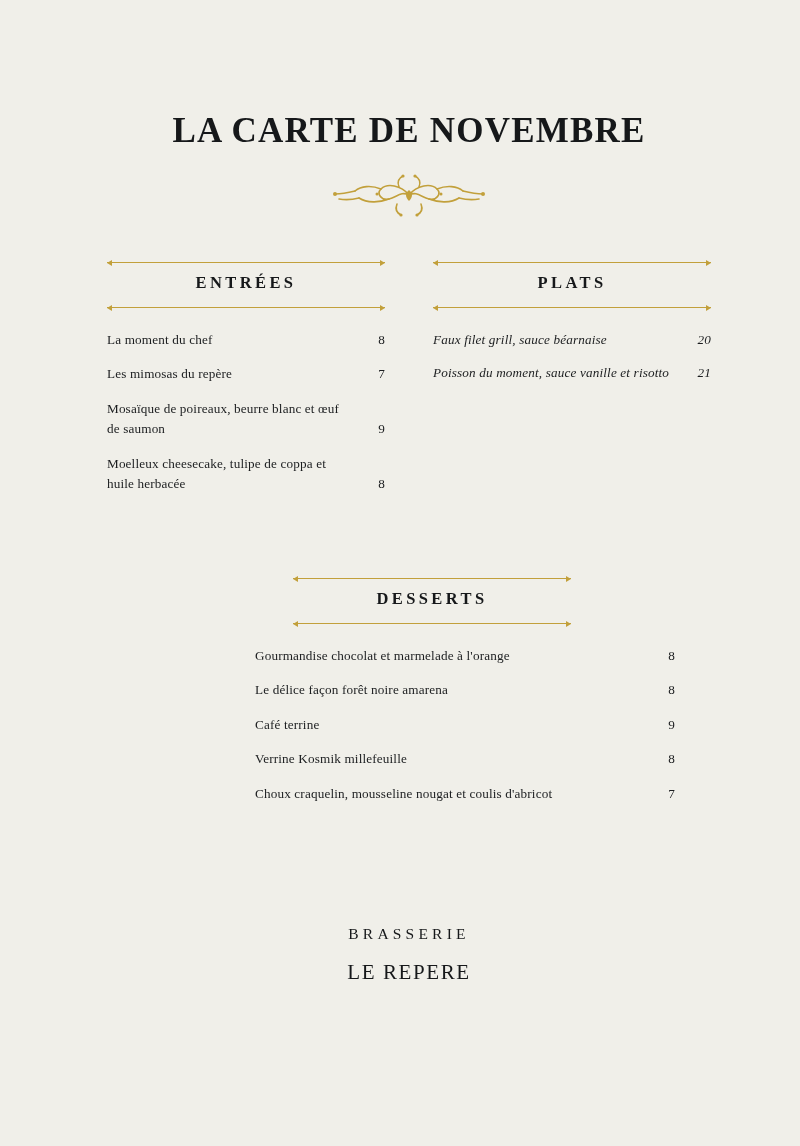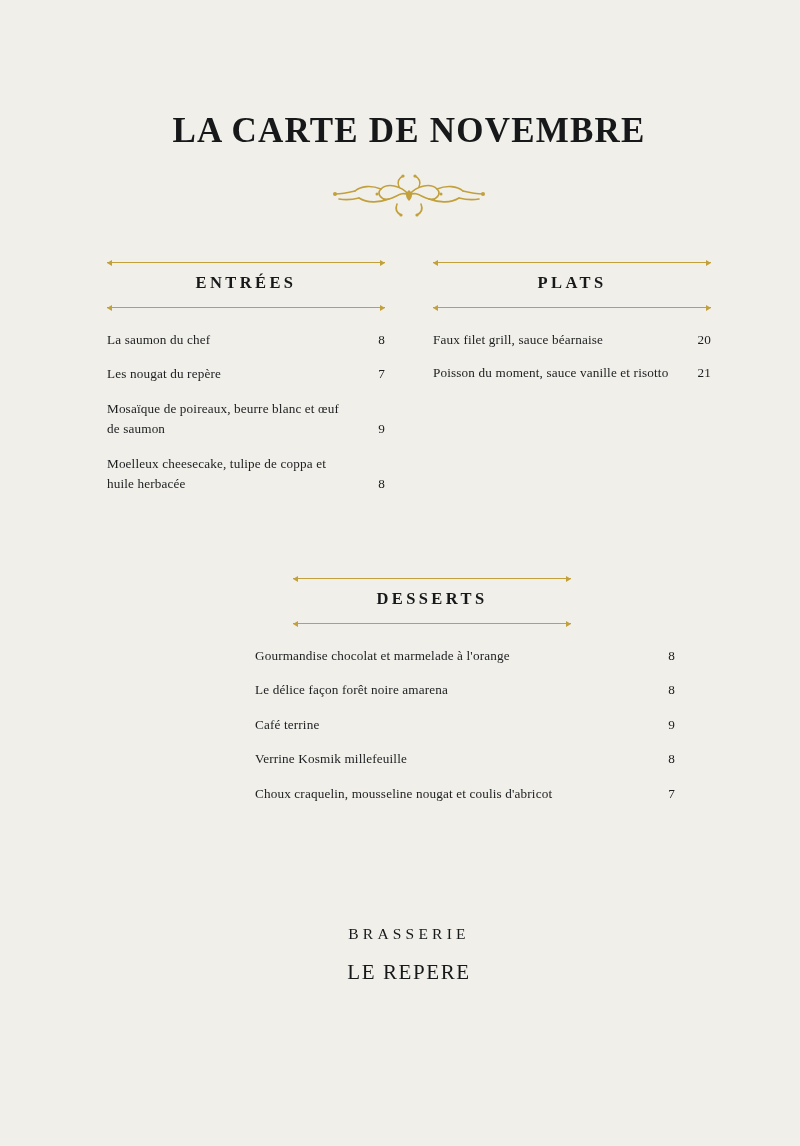--- a/index.html
+++ b/index.html
@@ -134,21 +134,21 @@
     padding-right: 10px;
     letter-spacing: 0.15px;
   }
   .item .price {
     flex: 0 0 auto;
     width: 24px;
     text-align: right;
     letter-spacing: 0.2px;
   }
 
-  .items.two-line .item { margin-bottom: 13px; }
+  .items.two-line .item { margin-bottom: 13px; font-style: italic; }
 
   
   .footer {
     position: absolute;
     left: 0;
     width: 800px;
     text-align: center;
     font-family: "Liberation Serif", serif;
     color: #16181a;
   }
@@ -211,25 +211,25 @@
           <span class="cap r"></span>
         </div>
         <div class="label">ENTRÉES</div>
         <div class="rule bot">
           <span class="cap l"></span>
           <span class="cap r"></span>
         </div>
       </div>
       <div class="items">
         <div class="item">
-          <span class="name">La saumon du chef</span>
-          <span class="price">8</span>
-        </div>
-        <div class="item">
-          <span class="name">Les nougat du repère</span>
+          <span class="name">La moment du chef</span>
+          <span class="price">8</span>
+        </div>
+        <div class="item">
+          <span class="name">Les mimosas du repère</span>
           <span class="price">7</span>
         </div>
         <div class="item">
           <span class="name">Mosaïque de poireaux, beurre blanc et œuf de saumon</span>
           <span class="price">9</span>
         </div>
         <div class="item">
           <span class="name">Moelleux cheesecake, tulipe de coppa et huile herbacée</span>
           <span class="price">8</span>
         </div>

